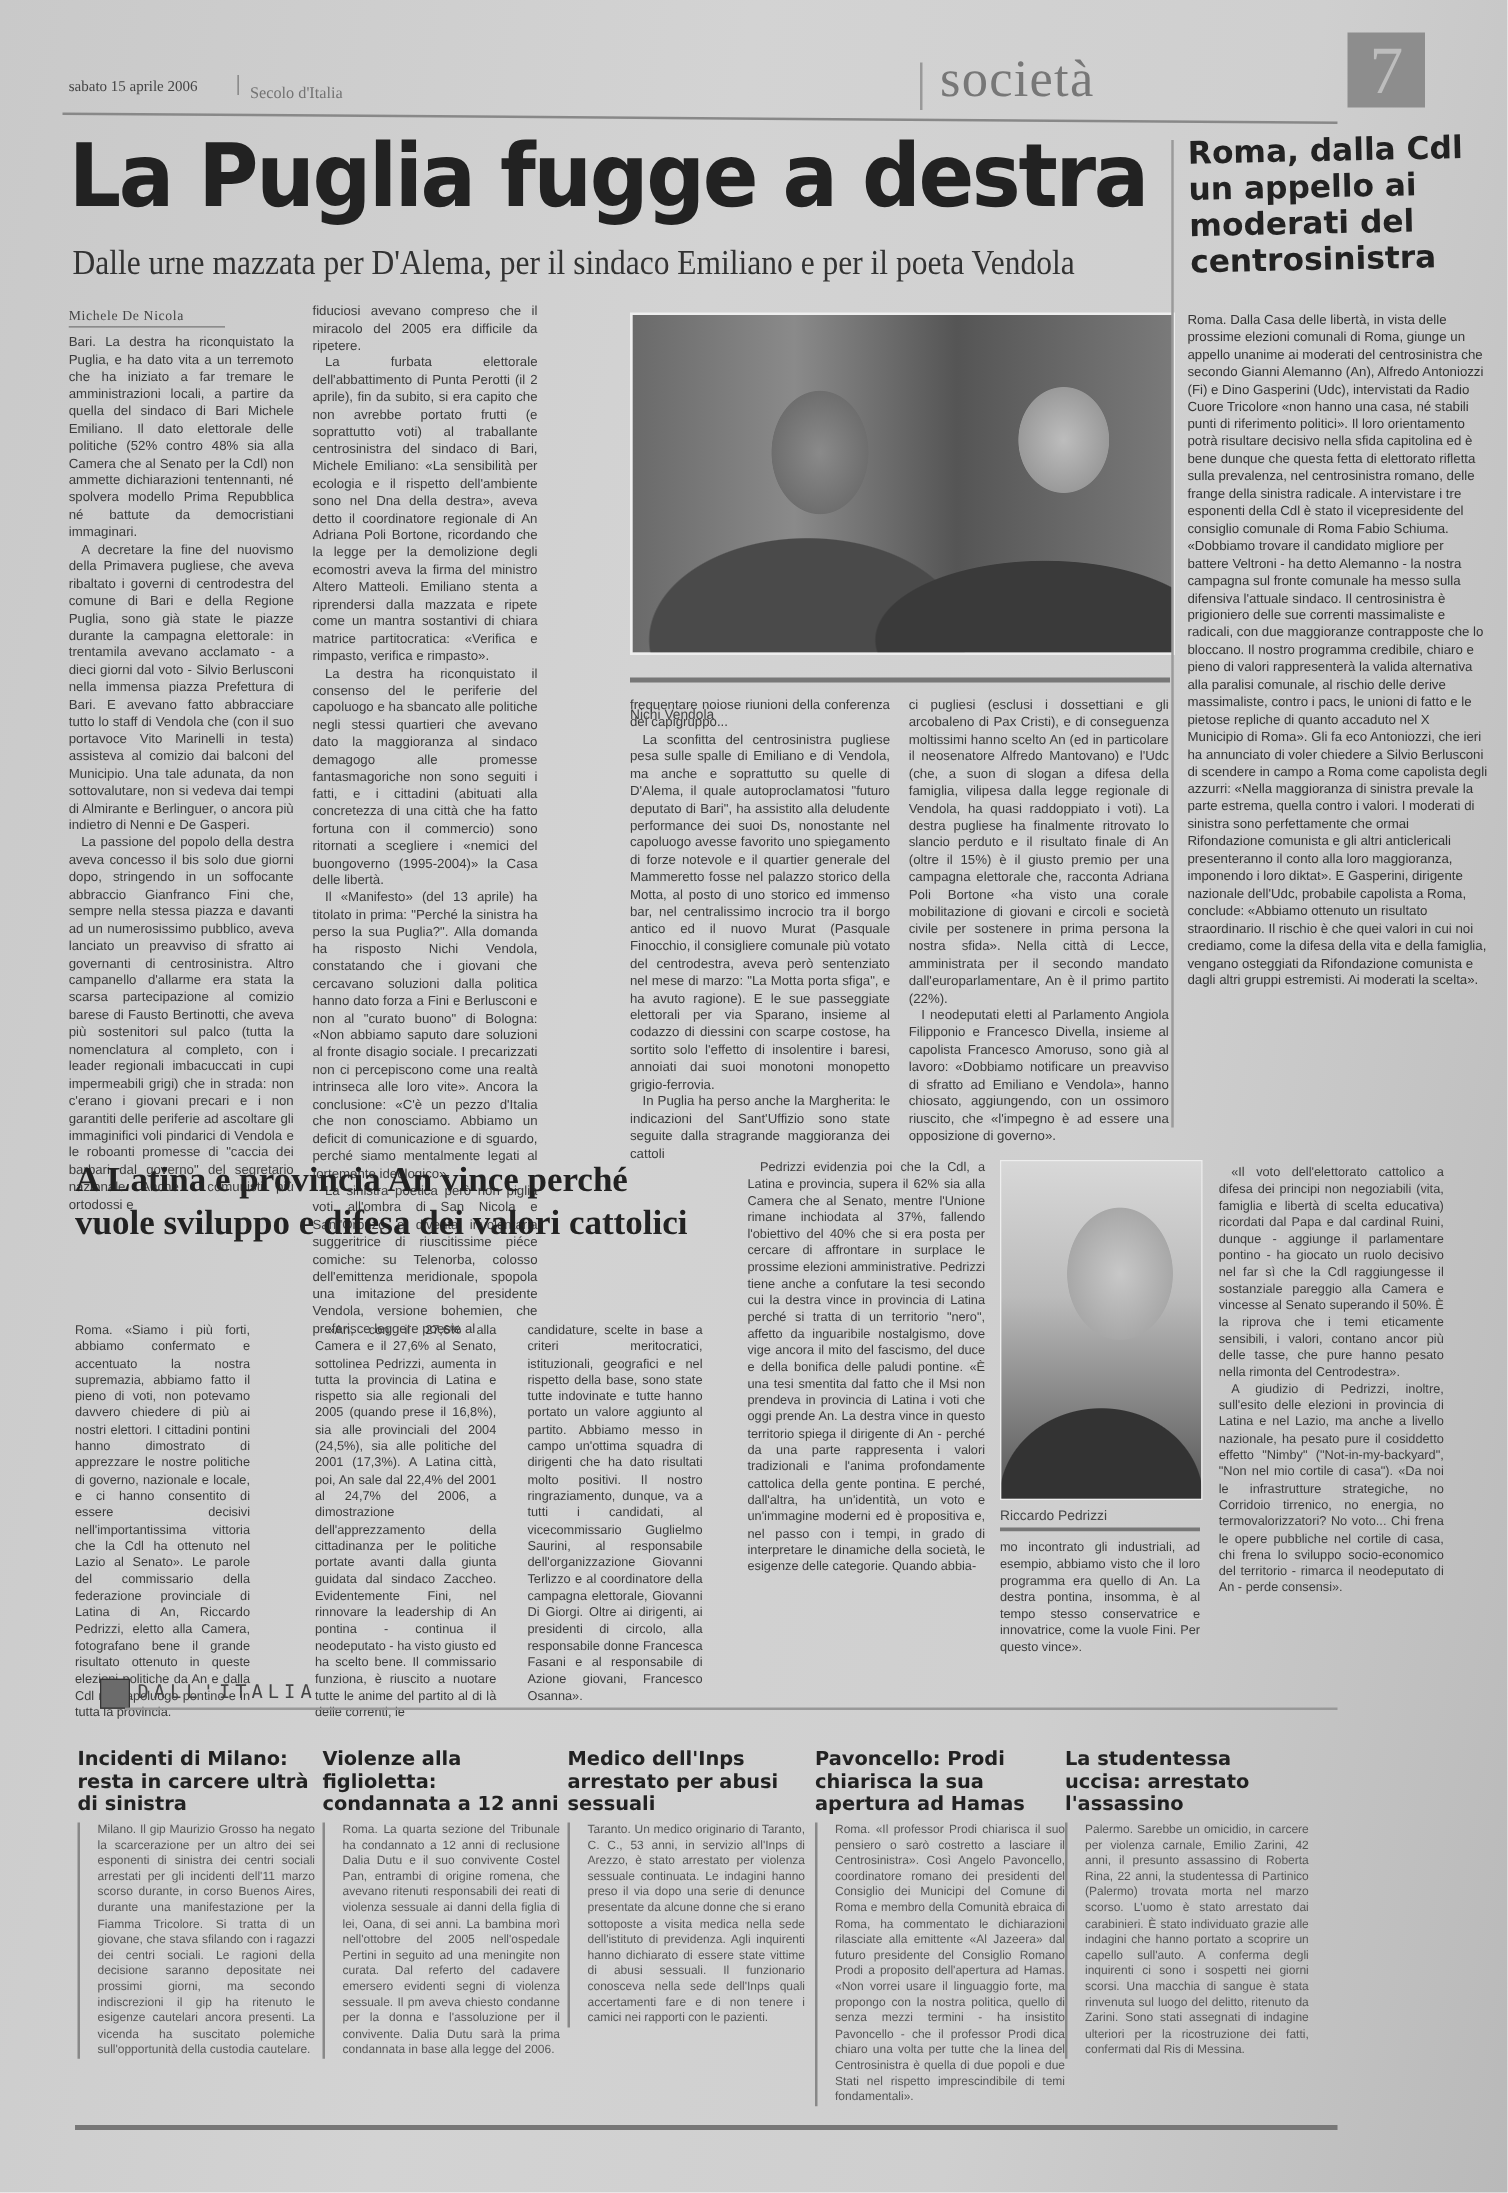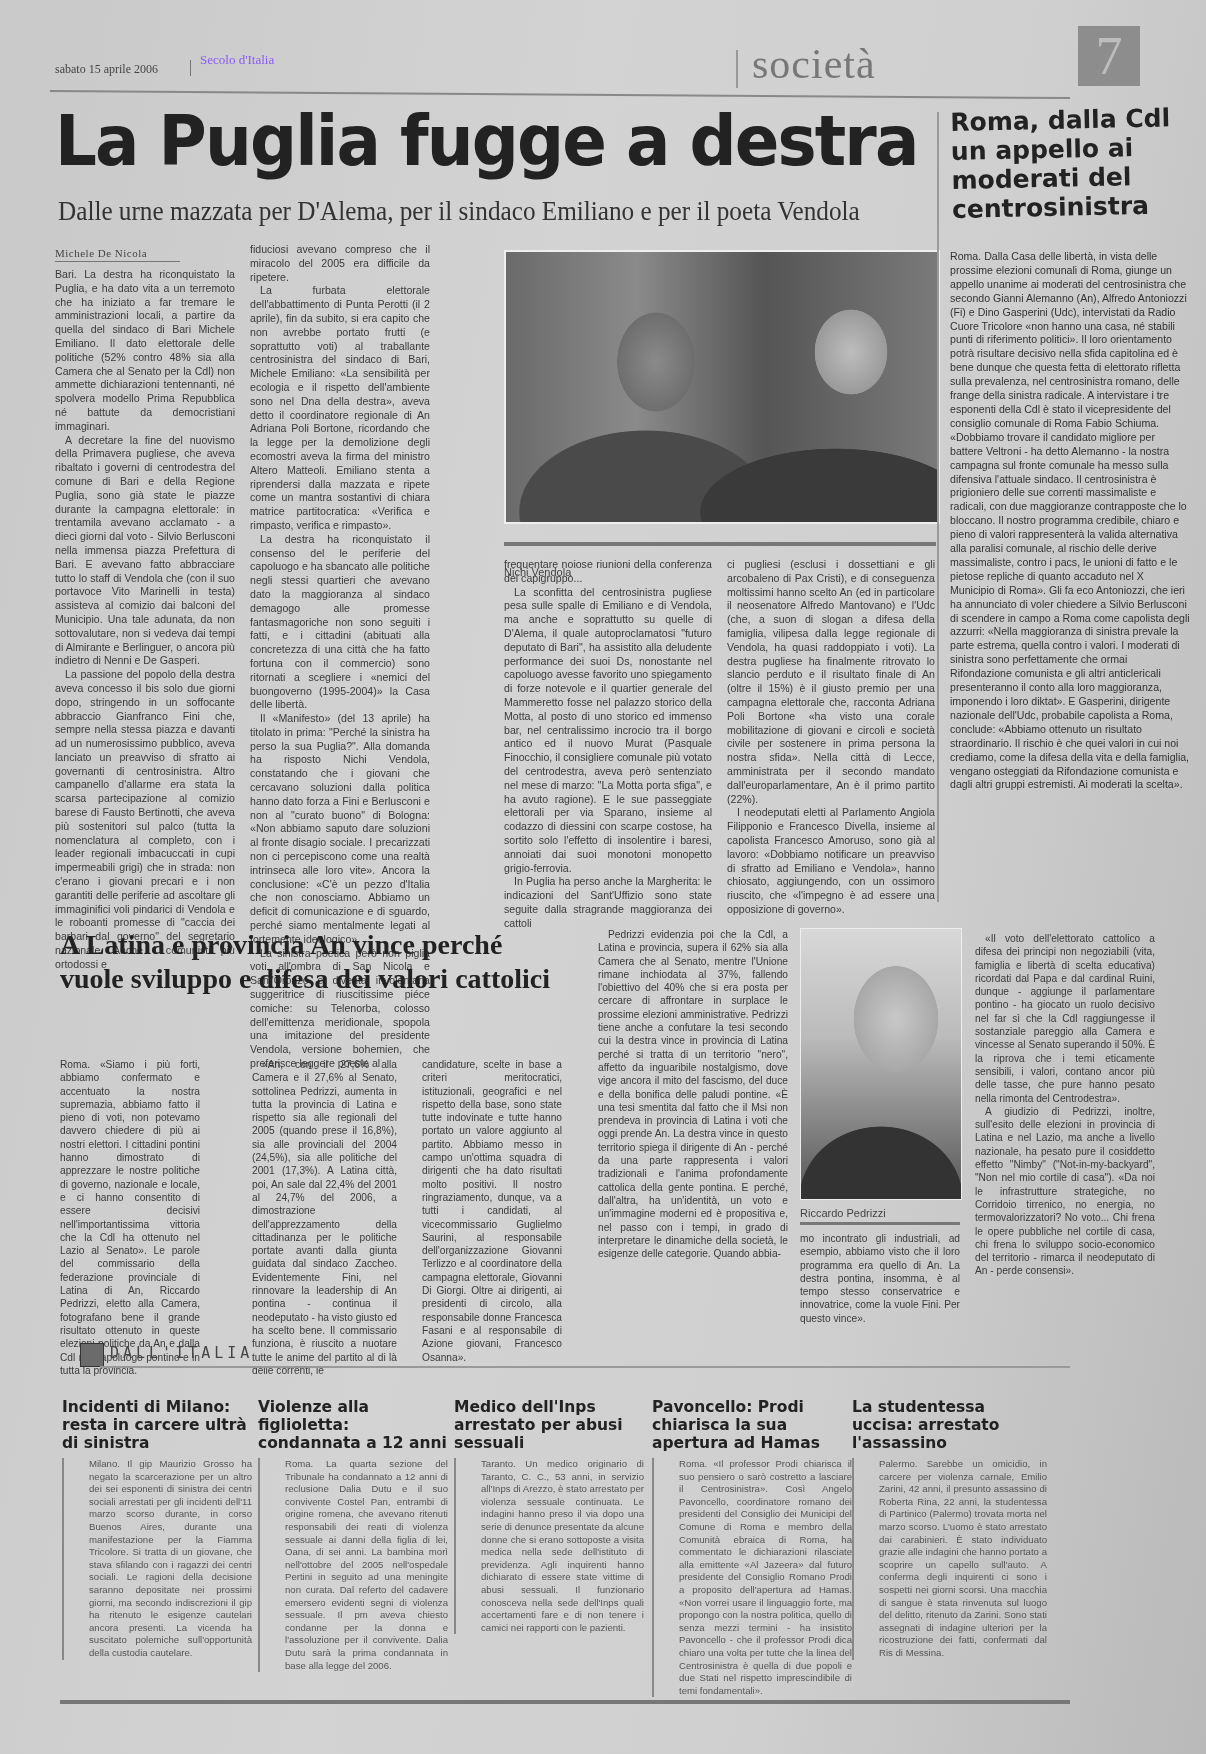--- a/index.html
+++ b/index.html
@@ -7,21 +7,21 @@
     width: 1206px; height: 1754px; overflow: hidden;
     background: linear-gradient(100deg, #c9c9c9 0%, #d3d3d3 40%, #cfcfcf 70%, #b9b9b9 100%);
     font-family: "Liberation Sans", sans-serif; color: #2a2a2a; position: relative;
   }
   .page { position: absolute; left: 0; top: 0; width: 1206px; height: 1754px; }
   .abs { position: absolute; }
 
   
   .hdr-date { left: 55px; top: 62px; font-family: "Liberation Serif", serif; font-size: 12px; color: #444; }
   .hdr-sep { left: 190px; top: 60px; width: 1px; height: 16px; background: #777; }
-  .hdr-paper { left: 200px; top: 52px; font-family: "Liberation Serif", serif; font-size: 13px; color: #8b5cf6; }
+  .hdr-paper { left: 200px; top: 66px; font-family: "Liberation Serif", serif; font-size: 13px; color: #737373; }
   .hdr-rule { left: 50px; top: 90px; width: 1020px; height: 2px; background: #888; transform: rotate(0.4deg); transform-origin: left; }
   .hdr-vsep { left: 736px; top: 50px; width: 2px; height: 38px; background: #999; }
   .hdr-section { left: 752px; top: 40px; font-family: "Liberation Serif", serif; font-size: 42px; color: #777; letter-spacing: 1px; }
   .page-num { left: 1078px; top: 26px; width: 62px; height: 60px; background: #8d8d8d; color: #bdbdbd;
     font-family: "Liberation Serif", serif; font-size: 54px; text-align: center; line-height: 60px; }
 
   
   .headline { left: 55px; top: 100px; font-family: "DejaVu Sans", sans-serif; font-weight: bold; font-size: 70px;
     letter-spacing: -2px; color: #222; white-space: nowrap; transform: scaleX(0.94); transform-origin: left; }
   .subhead { left: 58px; top: 195px; font-family: "Liberation Serif", serif; font-size: 28px; color: #333; white-space: nowrap;
@@ -59,21 +59,21 @@
       linear-gradient(180deg, #d8d8d8 0%, #bbb 40%, #555 100%); border: 1px solid #eee; }
   .photo2-caption { left: 800px; top: 1207px; font-size: 11px; color: #444; }
   .photo2-capbar { left: 800px; top: 1222px; width: 160px; height: 3px; background: #777; }
 
   
   .dall-box { left: 80px; top: 1343px; width: 22px; height: 22px; background: #6b6b6b; border: 1px solid #333; }
   .dall-label { left: 110px; top: 1344px; font-family: "DejaVu Sans Mono", monospace; font-size: 15px; letter-spacing: 4px; color: #444; }
   .dall-rule { left: 100px; top: 1366px; width: 970px; height: 2px; background: #999; }
   .brief { position: absolute; top: 1398px; width: 190px; }
   .brief h3 { margin: 0 0 6px 0; font-family: "DejaVu Sans", sans-serif; font-weight: bold; font-size: 15.5px; line-height: 18px; color: #222; }
-  .brief .btext { font-size: 9.6px; line-height: 12.6px; color: #555; border-left: 2px solid #888; padding-left: 25px; text-align: justify; }
+  .brief .btext { font-size: 9.6px; line-height: 12.6px; color: #555; border-left: 2px solid #888; padding-left: 14px; text-align: justify; }
   .bottom-rule { left: 60px; top: 1700px; width: 1010px; height: 4px; background: #777; }
 </style>
 </head>
 <body>
 
 <div class="page">
 
   <div class="abs hdr-date">sabato 15 aprile 2006</div>
   <div class="abs hdr-sep"></div>
   <div class="abs hdr-paper">Secolo d'Italia</div>

